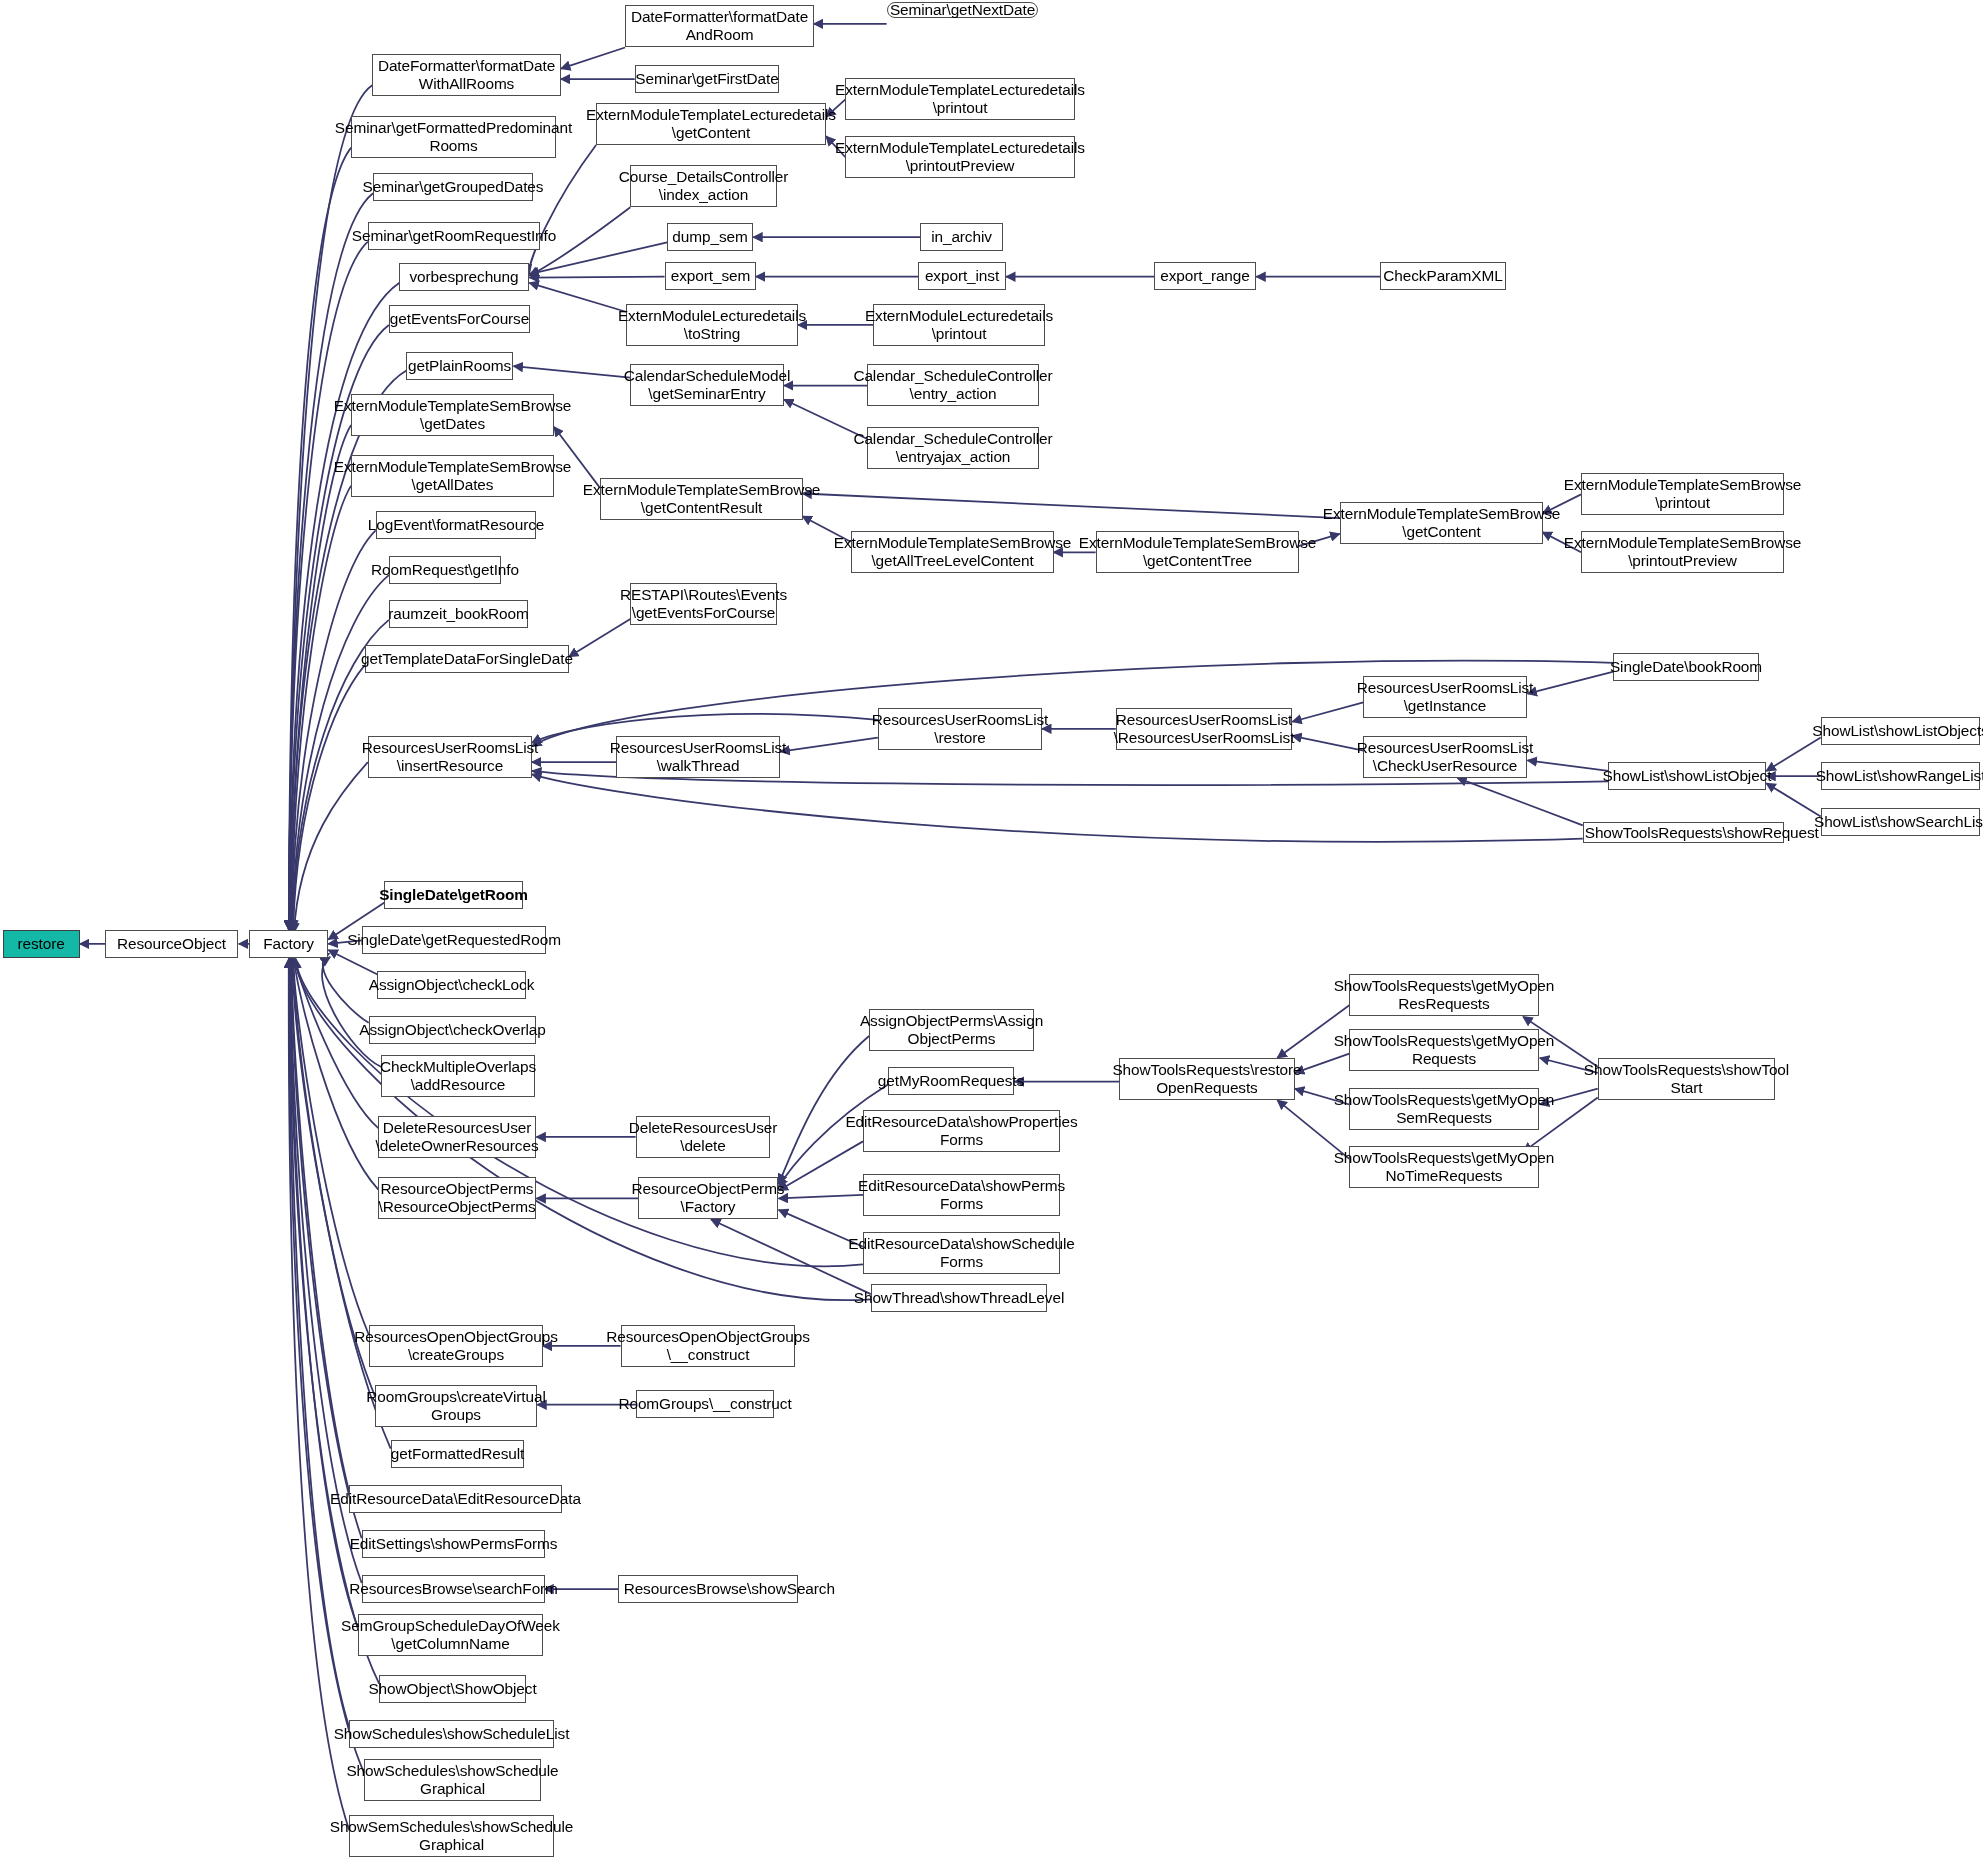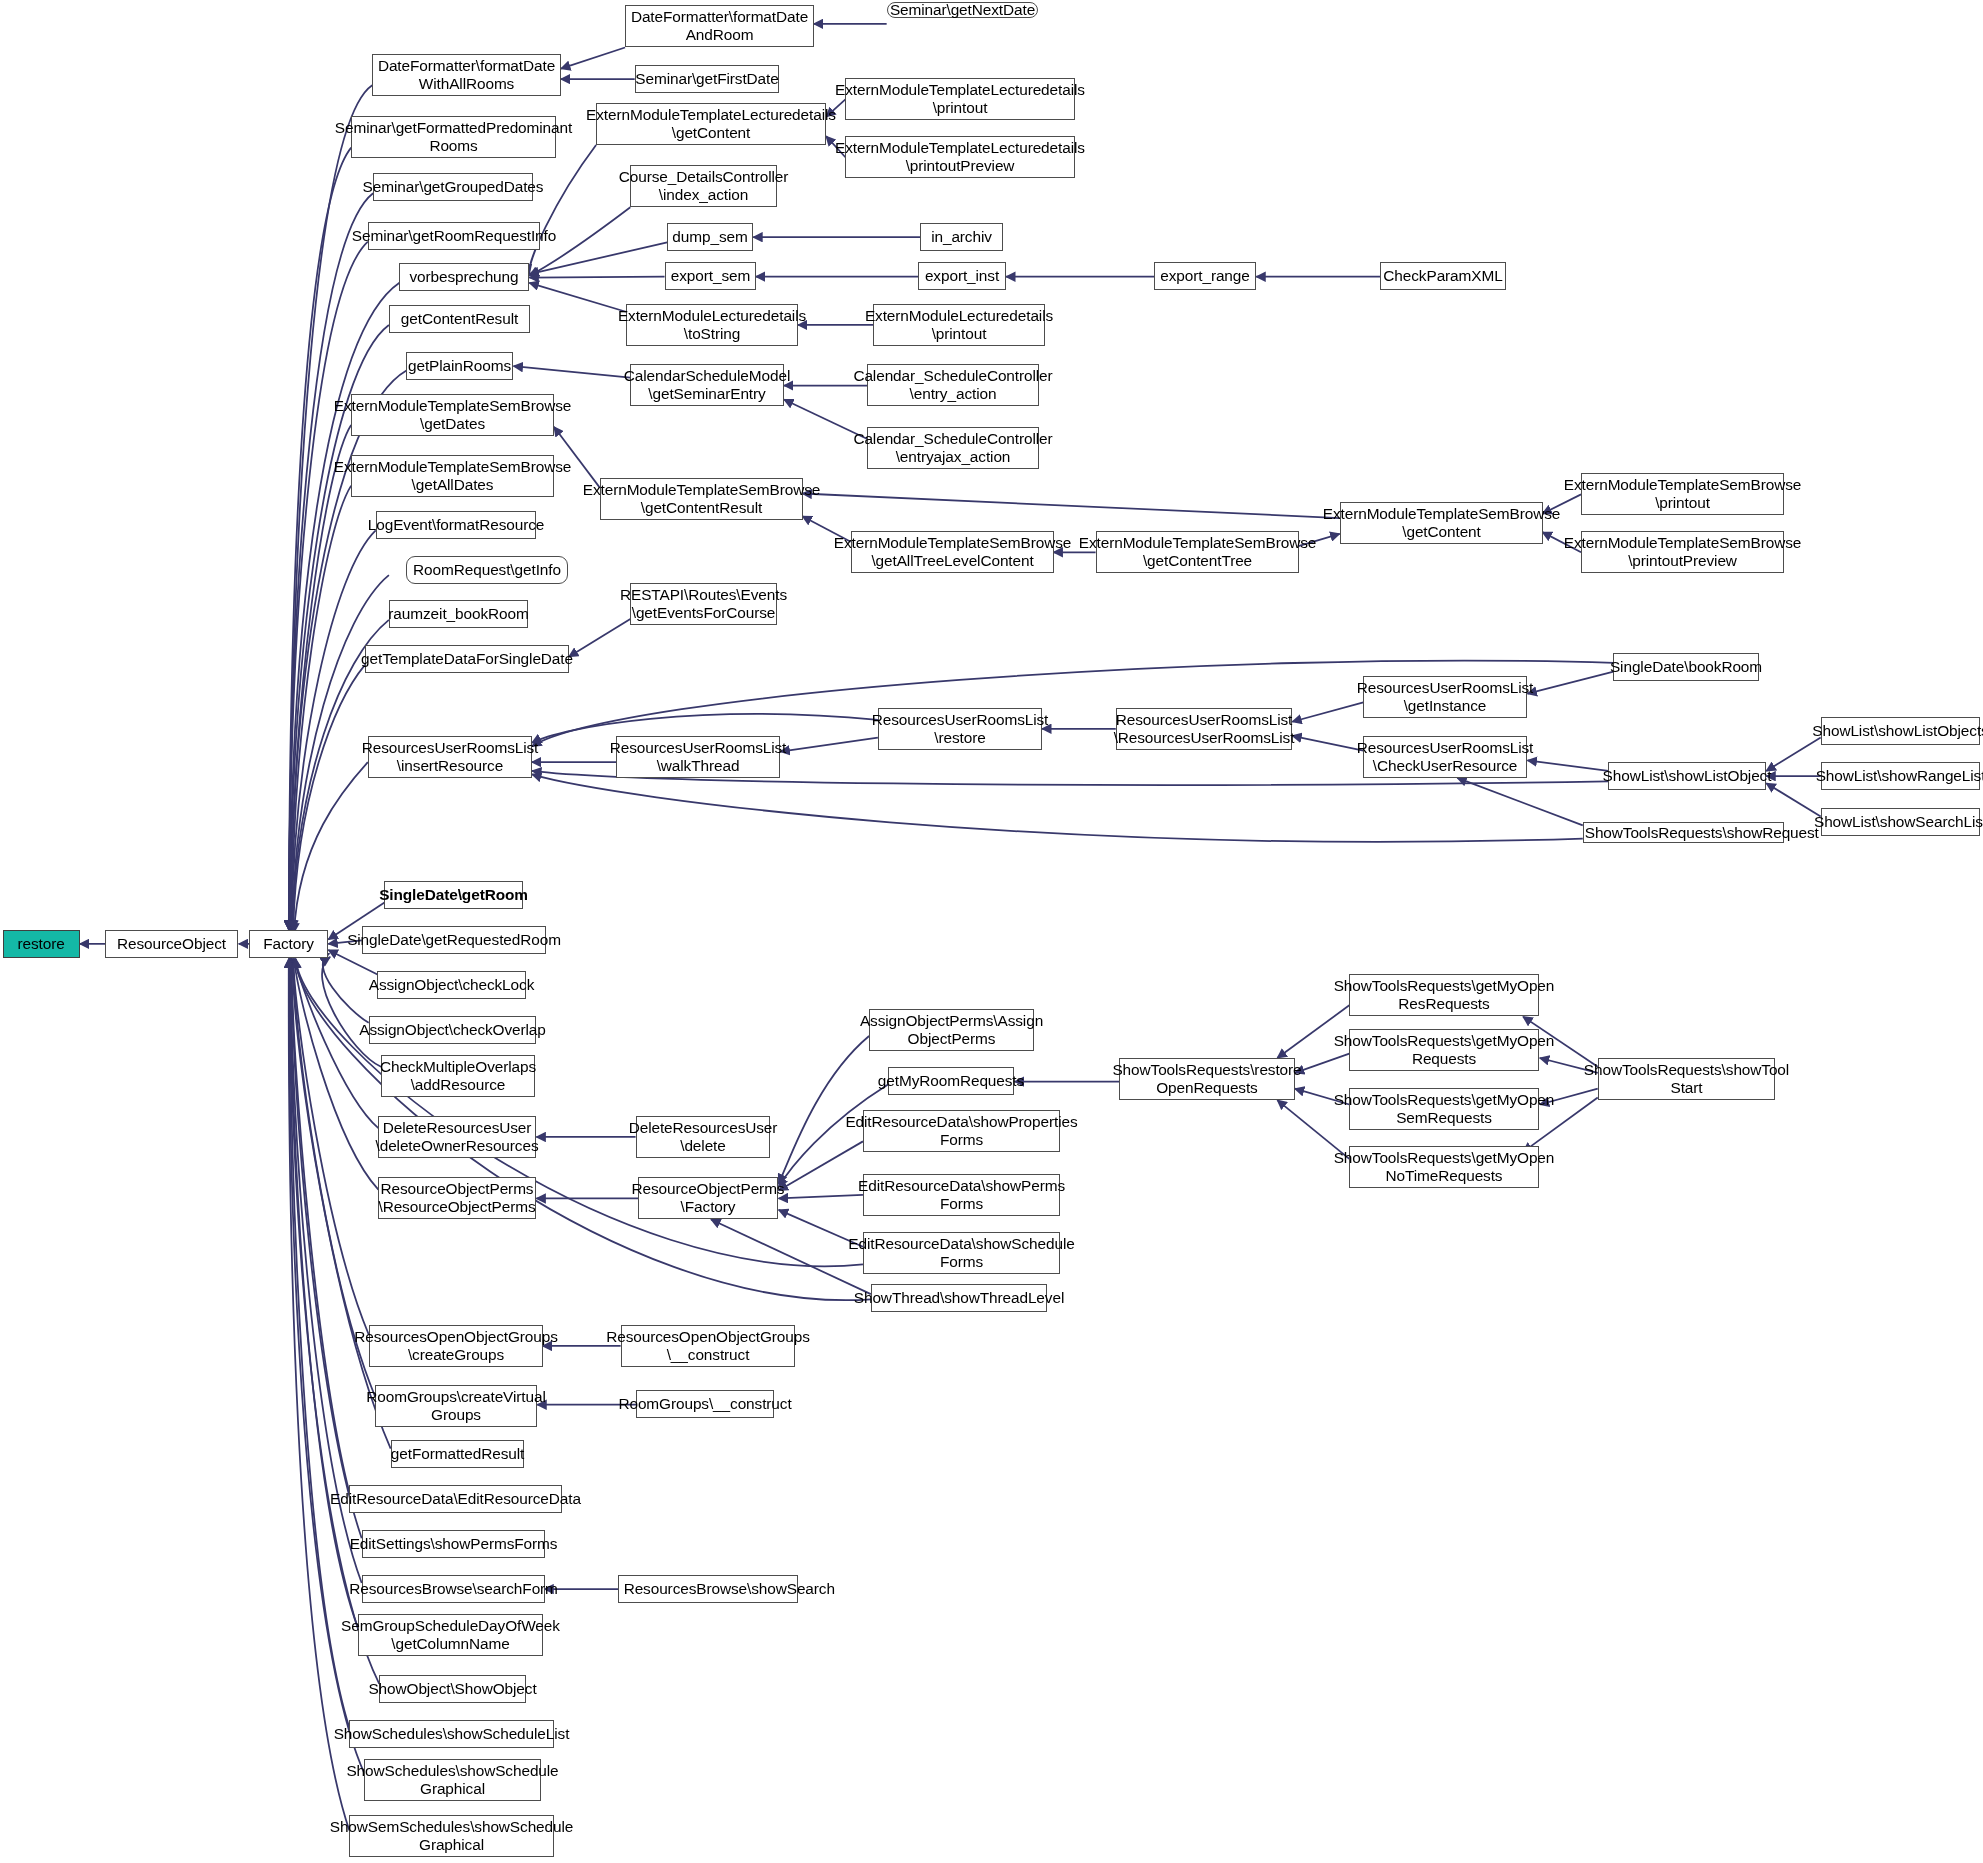--- a/index.html
+++ b/index.html
@@ -175,21 +175,21 @@
 \index_action</div>
     <div class="node" style="left: 373px; top: 173px; width: 160px; height: 28px;">Seminar\getGroupedDates</div>
     <div class="node" style="left: 368px; top: 222px; width: 172px; height: 28px;">Seminar\getRoomRequestInfo</div>
     <div class="node" style="left: 667px; top: 223px; width: 86px; height: 28px;">dump_sem</div>
     <div class="node" style="left: 920px; top: 223px; width: 83px; height: 28px;">in_archiv</div>
     <div class="node" style="left: 399px; top: 263px; width: 130px; height: 28px;">vorbesprechung</div>
     <div class="node" style="left: 665px; top: 262px; width: 91px; height: 28px;">export_sem</div>
     <div class="node" style="left: 918px; top: 262px; width: 88px; height: 28px;">export_inst</div>
     <div class="node" style="left: 1154px; top: 262px; width: 102px; height: 28px;">export_range</div>
     <div class="node" style="left: 1380px; top: 262px; width: 126px; height: 28px;">CheckParamXML</div>
-    <div class="node" style="left: 389px; top: 305px; width: 141px; height: 28px;">getContentResult</div>
+    <div class="node" style="left: 389px; top: 305px; width: 141px; height: 28px;">getEventsForCourse</div>
     <div class="node" style="left: 626px; top: 304px; width: 172px; height: 42px;">ExternModuleLecturedetails
 \toString</div>
     <div class="node" style="left: 873px; top: 304px; width: 172px; height: 42px;">ExternModuleLecturedetails
 \printout</div>
     <div class="node" style="left: 406px; top: 352px; width: 107px; height: 28px;">getPlainRooms</div>
     <div class="node" style="left: 630px; top: 364px; width: 154px; height: 42px;">CalendarScheduleModel
 \getSeminarEntry</div>
     <div class="node" style="left: 867px; top: 364px; width: 172px; height: 42px;">Calendar_ScheduleController
 \entry_action</div>
     <div class="node" style="left: 867px; top: 427px; width: 172px; height: 42px;">Calendar_ScheduleController
@@ -204,21 +204,21 @@
 \getContent</div>
     <div class="node" style="left: 1581px; top: 473px; width: 203px; height: 42px;">ExternModuleTemplateSemBrowse
 \printout</div>
     <div class="node" style="left: 1581px; top: 531px; width: 203px; height: 42px;">ExternModuleTemplateSemBrowse
 \printoutPreview</div>
     <div class="node" style="left: 851px; top: 531px; width: 203px; height: 42px;">ExternModuleTemplateSemBrowse
 \getAllTreeLevelContent</div>
     <div class="node" style="left: 1096px; top: 531px; width: 203px; height: 42px;">ExternModuleTemplateSemBrowse
 \getContentTree</div>
     <div class="node" style="left: 376px; top: 511px; width: 160px; height: 28px;">LogEvent\formatResource</div>
-    <div class="node" style="left: 406px; top: 556px; width: 162px; height: 28px; border-radius: 9px;">RoomRequest\getInfo</div>
+    <div class="node" style="left: 389px; top: 556px; width: 112px; height: 28px;">RoomRequest\getInfo</div>
     <div class="node" style="left: 630px; top: 583px; width: 147px; height: 42px;">RESTAPI\Routes\Events
 \getEventsForCourse</div>
     <div class="node" style="left: 389px; top: 600px; width: 139px; height: 28px;">raumzeit_bookRoom</div>
     <div class="node" style="left: 365px; top: 645px; width: 204px; height: 28px;">getTemplateDataForSingleDate</div>
     <div class="node" style="left: 1613px; top: 653px; width: 146px; height: 28px;">SingleDate\bookRoom</div>
     <div class="node" style="left: 1363px; top: 676px; width: 164px; height: 42px;">ResourcesUserRoomsList
 \getInstance</div>
     <div class="node" style="left: 878px; top: 708px; width: 164px; height: 42px;">ResourcesUserRoomsList
 \restore</div>
     <div class="node" style="left: 1116px; top: 708px; width: 176px; height: 42px;">ResourcesUserRoomsList

